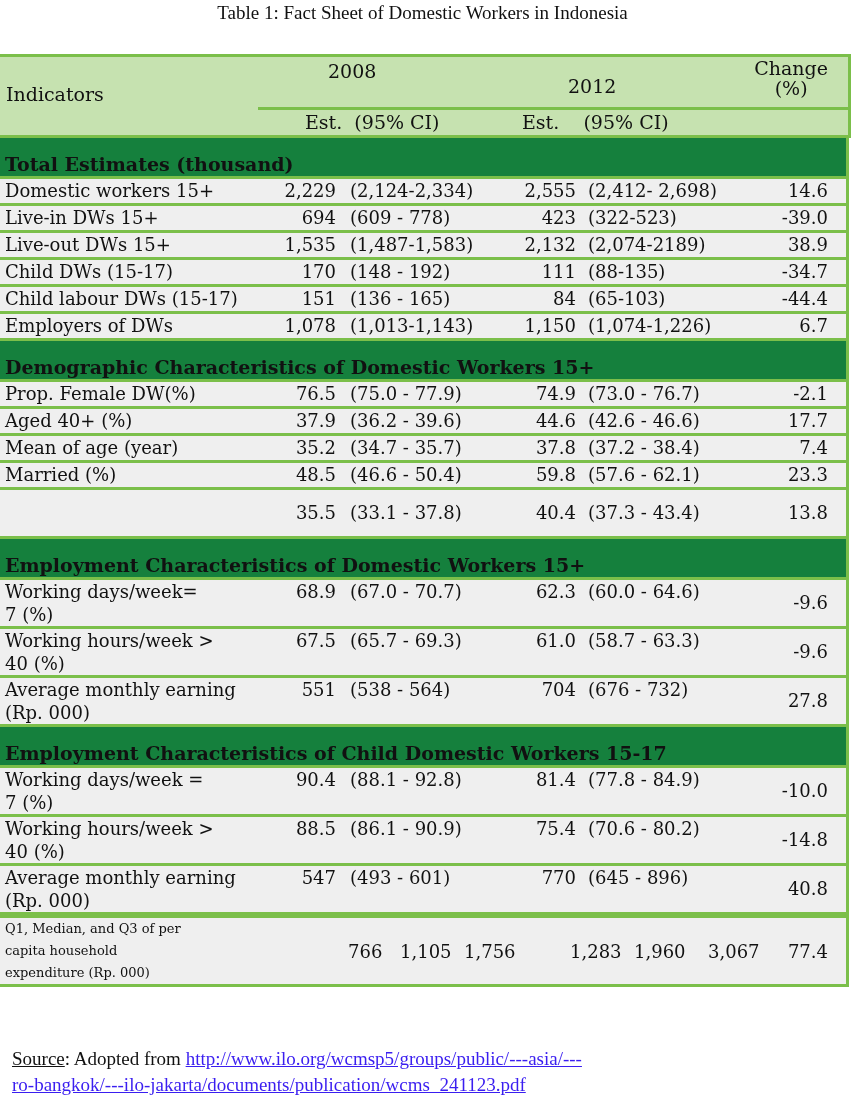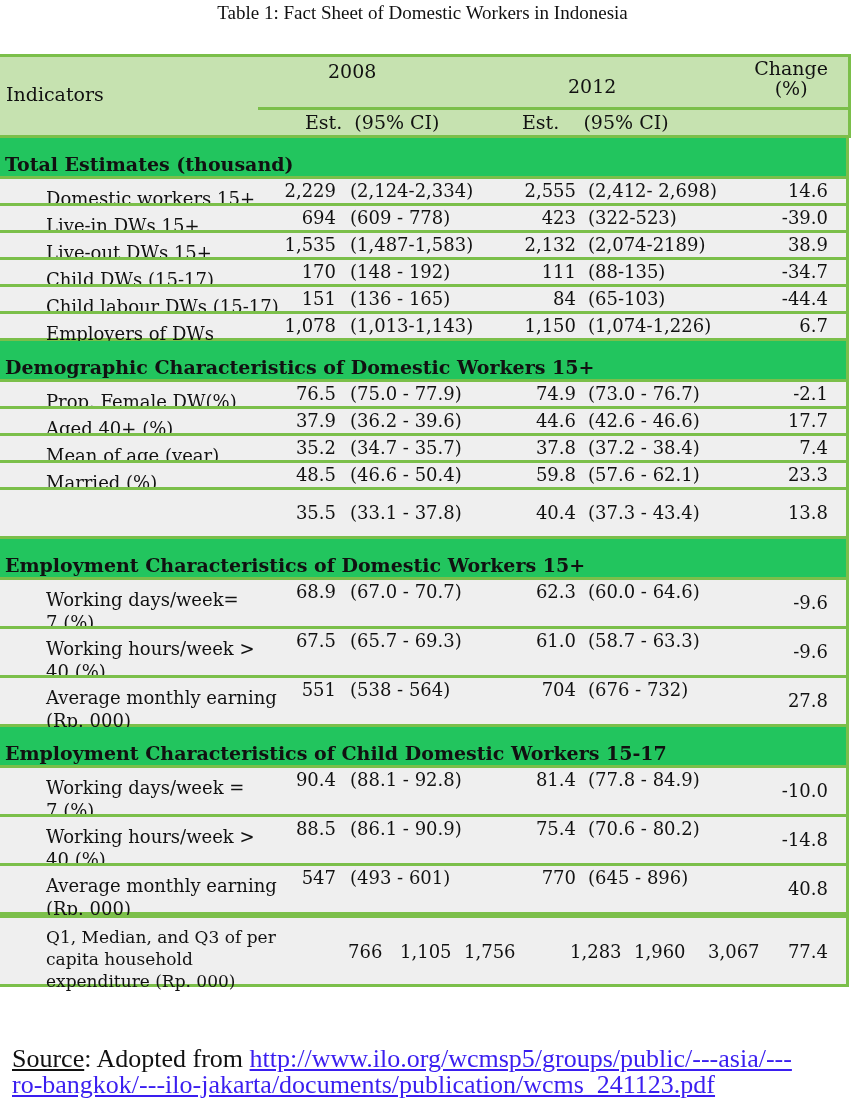--- a/index.html
+++ b/index.html
@@ -10,41 +10,41 @@
   .tbl { position: absolute; left: 0; top: 54px; width: 851px; }
   .hdr { background: #c6e2b0; border-top: 3px solid #7bbf4a; border-bottom: 3px solid #7bbf4a;
          border-right: 3px solid #7bbf4a; position: relative; height: 78px; font-size: 19px; }
   .hdr .ind { position: absolute; left: 6px; top: 26px; }
   .hdr .y08 { position: absolute; left: 328px; top: 3px; }
   .hdr .y12 { position: absolute; left: 568px; top: 18px; }
   .hdr .chg { position: absolute; right: 20px; top: 1px; text-align: center; line-height: 20px; }
   .hdr .subline { position: absolute; left: 258px; right: 0; top: 50px; border-top: 3px solid #7bbf4a; }
   .hdr .est08 { position: absolute; left: 305px; top: 54px; }
   .hdr .est12 { position: absolute; left: 522px; top: 54px; }
-  .sec { background: #22c55e; height: 38px; position: relative; border-right: 3px solid #7bbf4a; width: 846px; }
+  .sec { background: #15803d; height: 38px; position: relative; border-right: 3px solid #7bbf4a; width: 846px; }
   .sec .lbl { position: absolute; left: 5px; bottom: 1px; font-weight: bold; font-size: 19px; }
   .row { background: #efefef; border-top: 3px solid #7bbf4a; position: relative; font-size: 18px;
          border-right: 3px solid #7bbf4a; width: 846px; }
   .row.last { border-bottom: 3px solid #7bbf4a; }
-  .row .c0 { position: absolute; left: 5px; top: 8px; line-height: 23px; margin-left: 41px; }
+  .row .c0 { position: absolute; left: 5px; top: 0; line-height: 23px; }
   .row .e08 { position: absolute; right: 510px; text-align: right; }
   .row .ci08 { position: absolute; left: 350px; }
   .row .e12 { position: absolute; right: 270px; text-align: right; }
   .row .ci12 { position: absolute; left: 588px; }
   .row .chg { position: absolute; right: 18px; text-align: right; }
   .r1 { height: 24px; } .r1 > span:not(.c0) { top: 0; line-height: 24px; }
   .r2 { height: 46px; }
   .r2.mid > span:not(.c0) { top: 11px; line-height: 24px; }
   .r2.top > .e08, .r2.top > .ci08, .r2.top > .e12, .r2.top > .ci12 { top: 0; line-height: 24px; }
   .r2.top > .chg { top: 11px; line-height: 24px; }
   .r3 { height: 66px; }
-  .r3 .c0 { line-height: 22px; font-size: 17px; }
+  .r3 .c0 { line-height: 22px; font-size: 13px; }
   .r3 .q { position: absolute; top: 22px; line-height: 24px; margin-left: 48px; }
   .r3 .chg { top: 22px; line-height: 24px; }
-  .source { position: absolute; left: 12px; top: 1046px; font-size: 26px; line-height: 26px; font-family: "Liberation Serif", serif; }
+  .source { position: absolute; left: 12px; top: 1046px; font-size: 19px; line-height: 26px; font-family: "Liberation Serif", serif; }
   .source .src { text-decoration: underline; }
   .source a { color: #3a1ef0; text-decoration: underline; }
 </style>
 </head>
 <body>
 
 <div class="title">Table 1: Fact Sheet of Domestic Workers in Indonesia</div>
 
 <div class="tbl">
   <div class="hdr">

